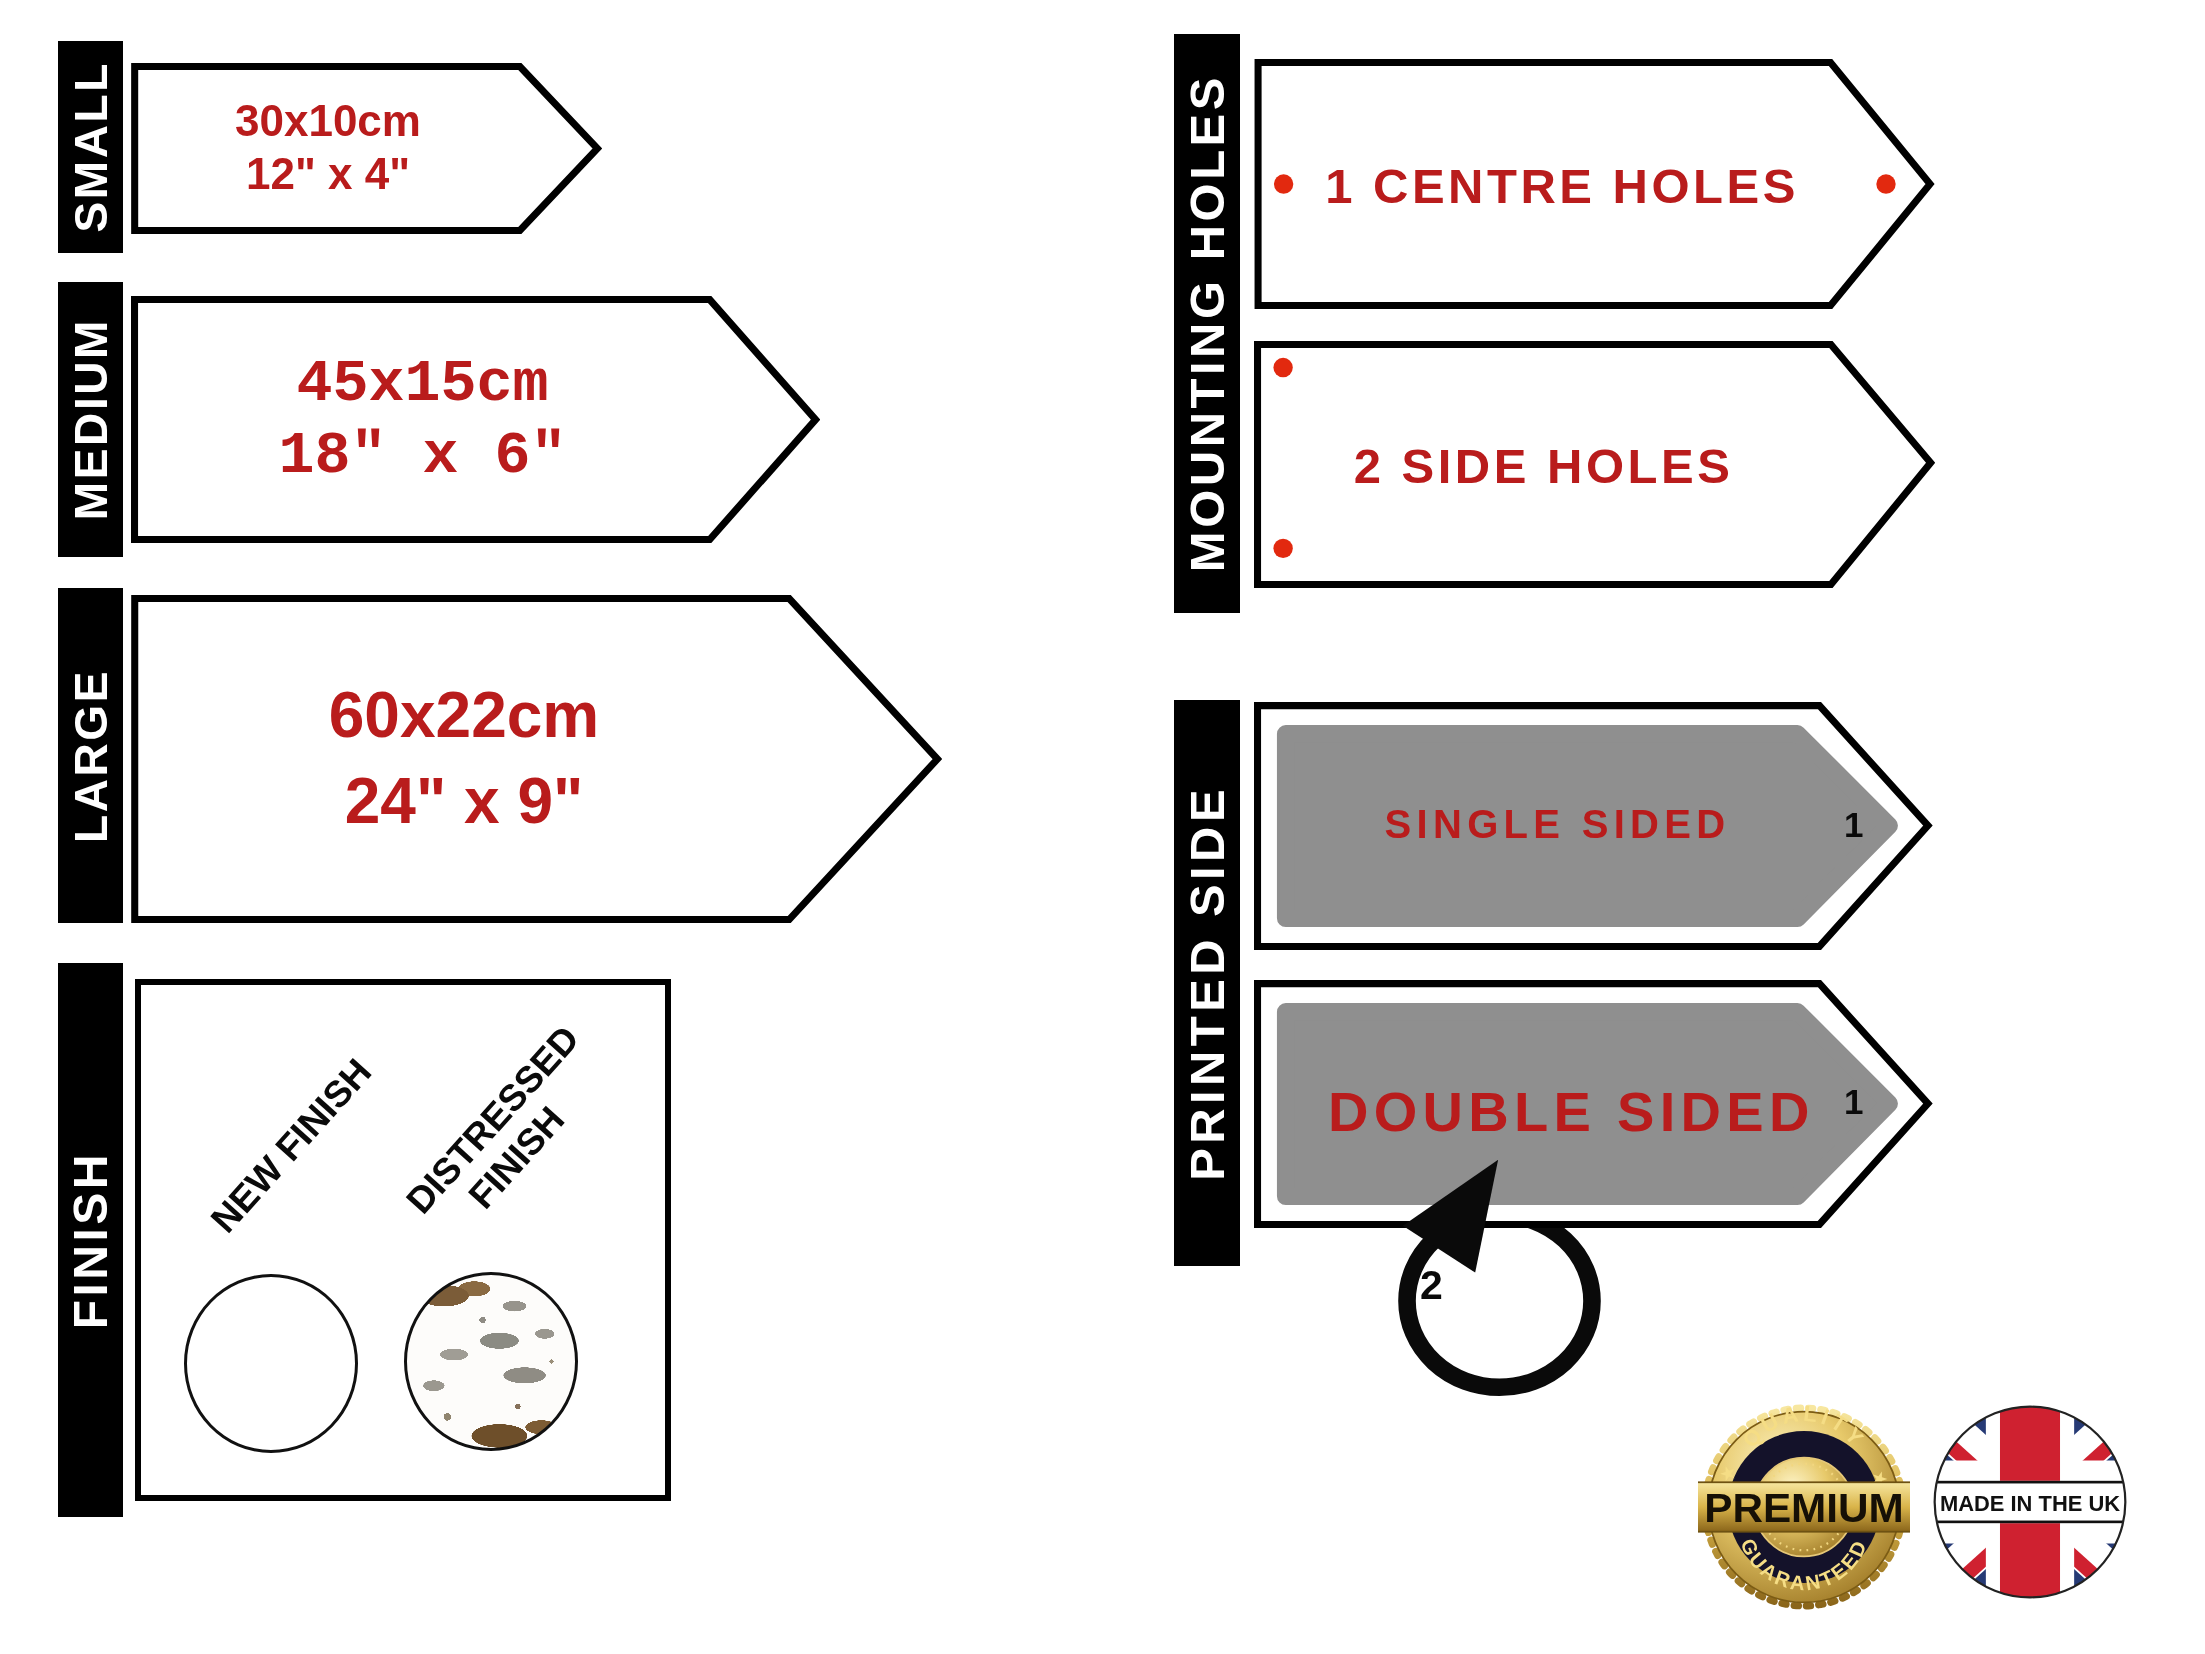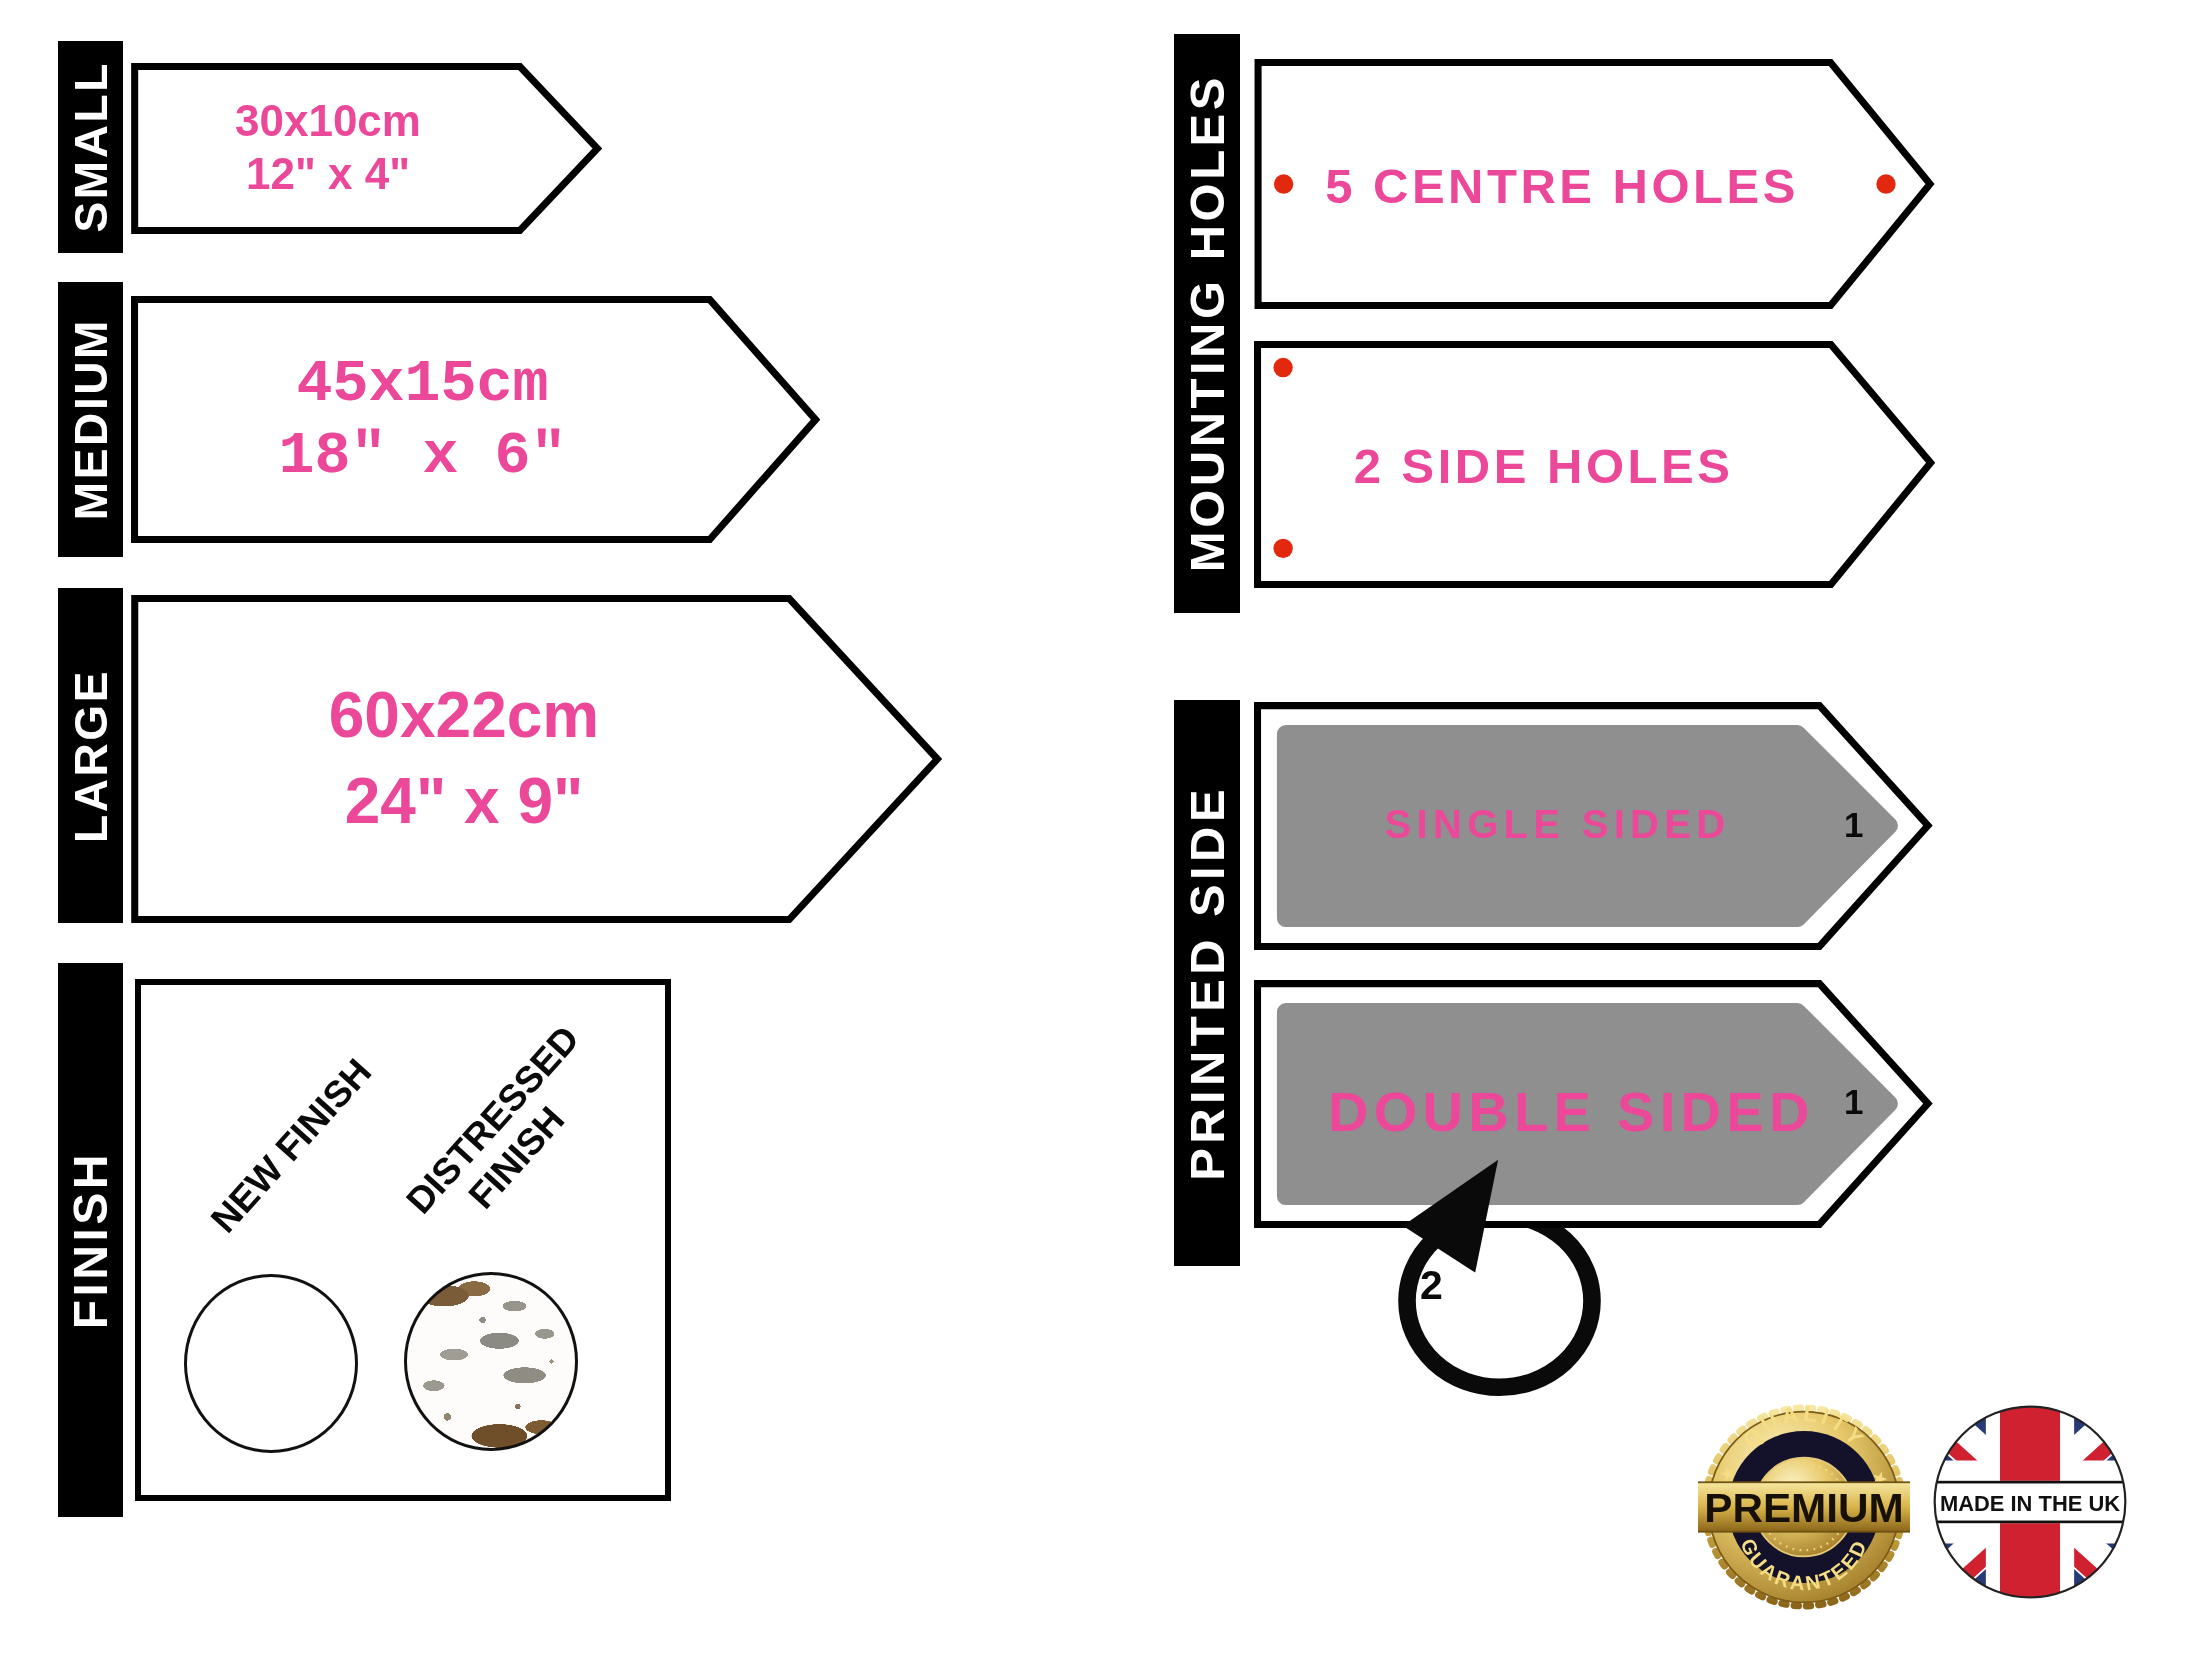--- a/index.html
+++ b/index.html
@@ -1,21 +1,21 @@
 <!DOCTYPE html>
 <html style="font-size:14px"><head>
 <meta charset="utf-8">
 <style>
   html,body{margin:0;padding:0;background:#fff;}
   .canvas{position:relative;width:2206px;height:1654px;background:#fff;overflow:hidden;
           font-family:"Liberation Sans",sans-serif;color:#000;}
   .abs{position:absolute;}
   .vbar{position:absolute;background:#000;color:#fff;display:flex;align-items:center;justify-content:center;}
   .vbar span{writing-mode:vertical-rl;transform:rotate(180deg);font-weight:700;white-space:nowrap;}
-  .arrow-text{position:absolute;text-align:center;font-weight:700;line-height:1.2;color:#ec4899;}
+  .arrow-text{position:absolute;text-align:center;font-weight:700;line-height:1.2;color:#b91c1c;}
   .metric{white-space:nowrap;}
   .fin-label{position:absolute;font-weight:700;text-align:center;transform:rotate(-48deg);color:#0a0a0a;}
   .swatch{position:absolute;border:3.5px solid #111;border-radius:50%;background:#fff;}
   .swatch.distressed{
     background:
       radial-gradient(ellipse 41px 17.6px at 22% 12%, #7b5c38 0 60%, transparent 61%),
       radial-gradient(ellipse 26.5px 12.4px at 40% 8%, #8a6a42 0 60%, transparent 61%),
       radial-gradient(ellipse 19.4px 8.8px at 64% 18%, #97948c 0 60%, transparent 61%),
       radial-gradient(ellipse 32px 13.2px at 55% 38%, #8b8b83 0 60%, transparent 61%),
       radial-gradient(ellipse 16px 8px at 82% 34%, #9a978f 0 60%, transparent 61%),
@@ -84,21 +84,21 @@
 
   <div class="vbar" style="left:1174px;top:34px;width:66px;height:579px;">
     <span style="font-size:49px;letter-spacing:3.5px;">MOUNTING HOLES</span>
   </div>
 
   <svg class="abs" style="left:1254px;top:59px;" width="681" height="251" viewBox="0 0 772 285">
     <polygon points="4,4 654,4 767,142 654,280 4,280" fill="#ffffff" stroke="#000000" stroke-width="8"></polygon>
     <circle cx="33" cy="142" r="11" fill="#e2290f"></circle>
     <circle cx="717" cy="142" r="11" fill="#e2290f"></circle>
   </svg>
-  <div class="arrow-text" style="left:1315px;top:157px;width:494px;font-size:49px;letter-spacing:3.5px;white-space:nowrap;">5 CENTRE HOLES</div>
+  <div class="arrow-text" style="left:1315px;top:157px;width:494px;font-size:49px;letter-spacing:3.5px;white-space:nowrap;">1 CENTRE HOLES</div>
 
   <svg class="abs" style="left:1254px;top:341px;" width="681" height="248" viewBox="0 0 772 281">
     <polygon points="4,4 654,4 767,138 654,276 4,276" fill="#ffffff" stroke="#000000" stroke-width="8"></polygon>
     <circle cx="33" cy="30" r="11" fill="#e2290f"></circle>
     <circle cx="33" cy="235" r="11" fill="#e2290f"></circle>
   </svg>
   <div class="arrow-text" style="left:1279px;top:437px;width:529px;font-size:49px;letter-spacing:3.5px;white-space:nowrap;text-align:center;">2 SIDE HOLES</div>
 
   <div class="vbar" style="left:1174px;top:700px;width:66px;height:566px;">
     <span style="font-size:49px;letter-spacing:4.4px;">PRINTED SIDE</span>

